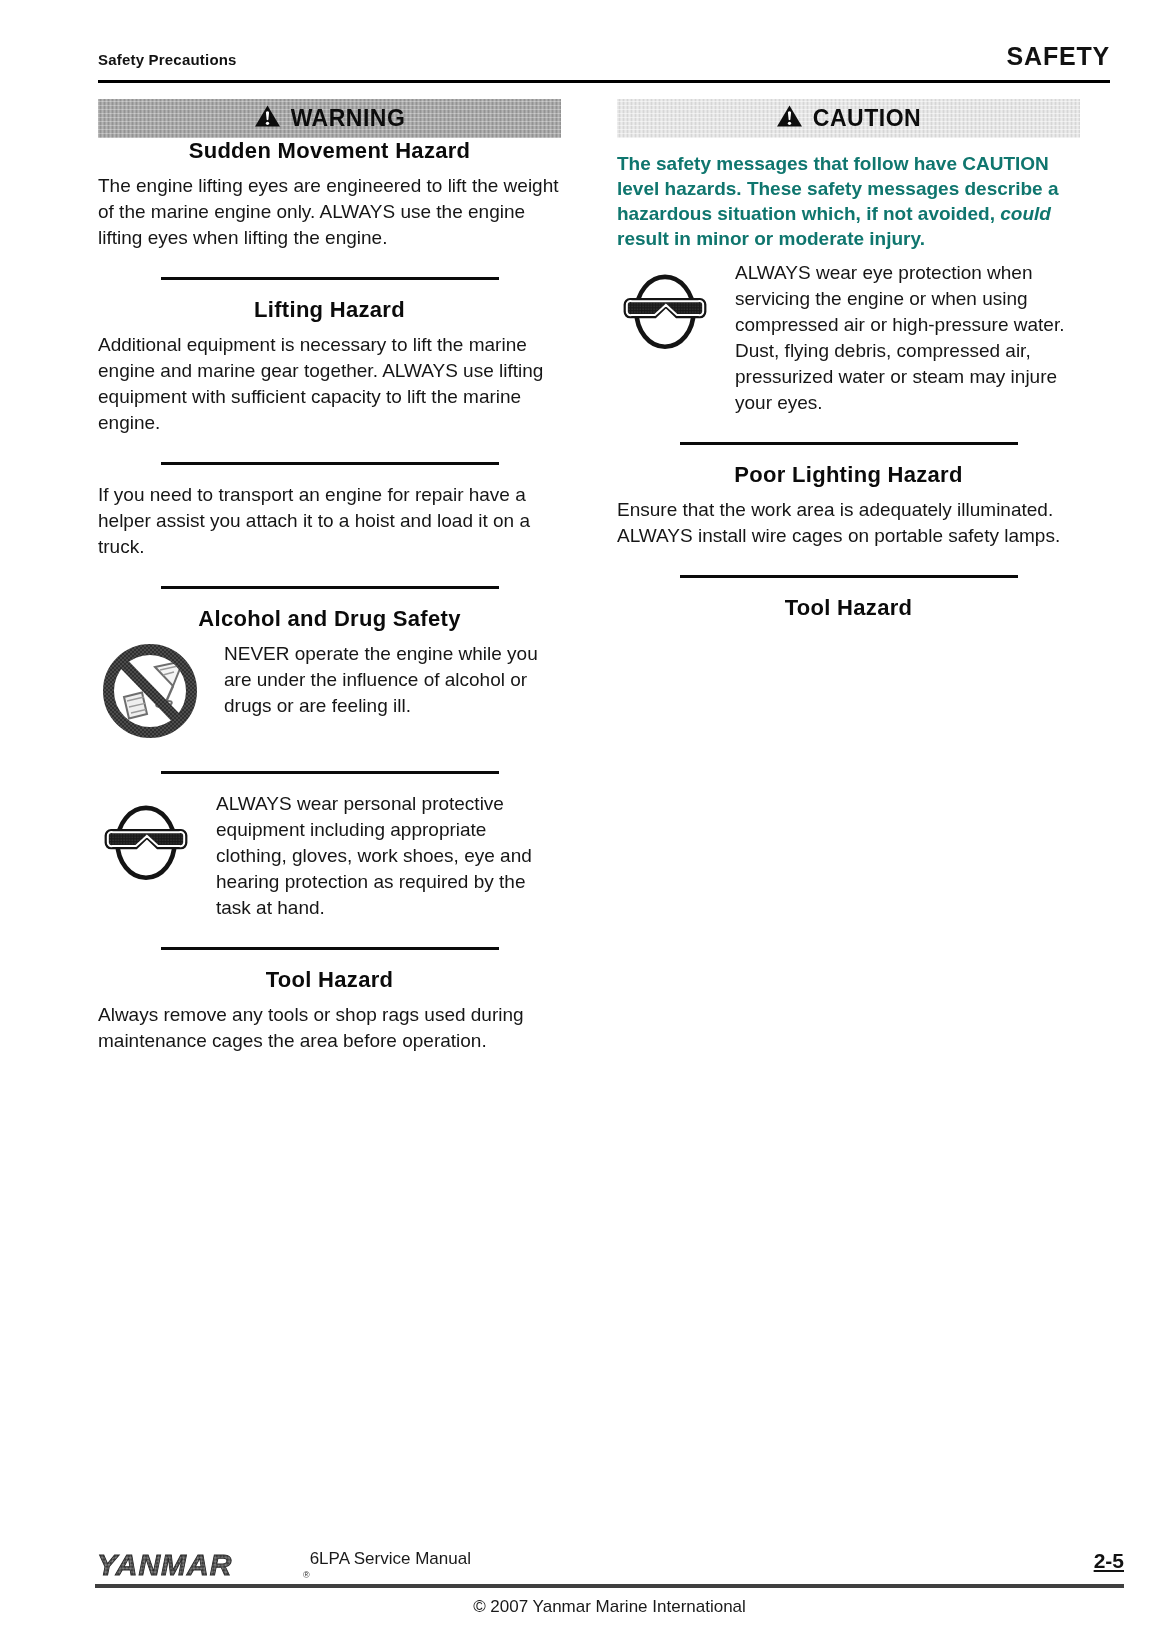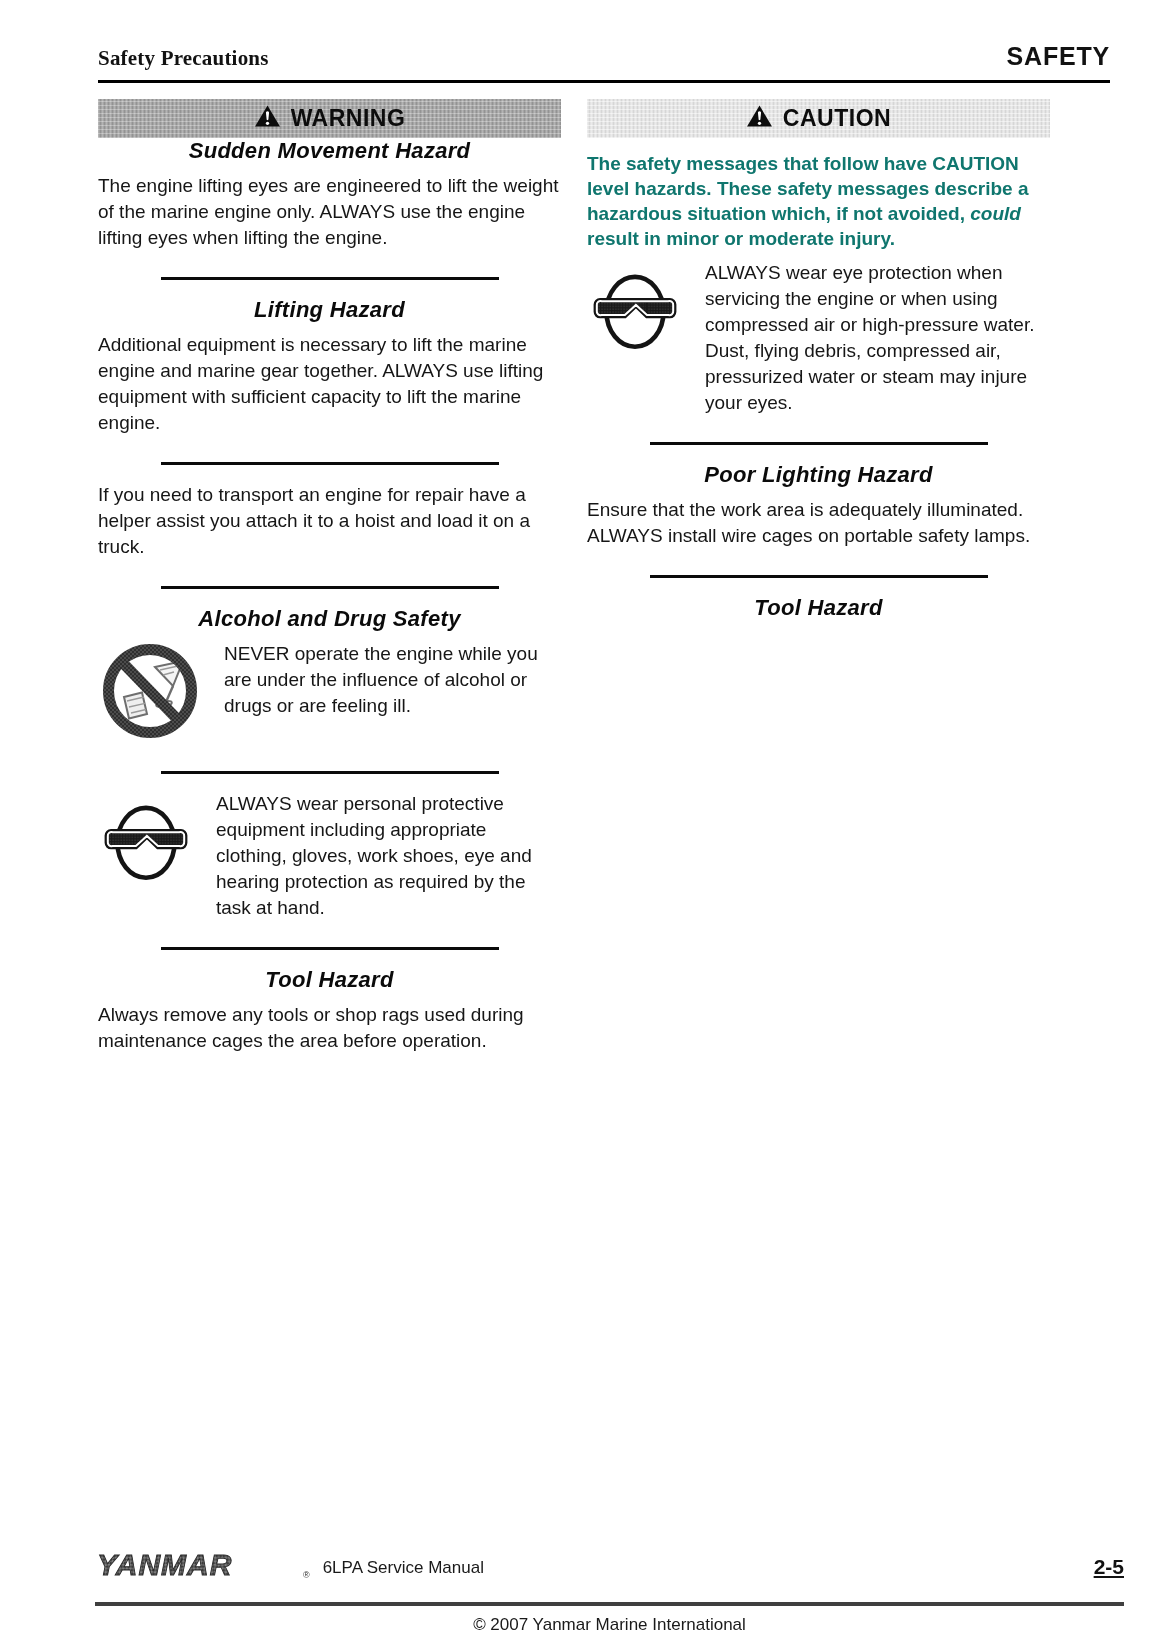--- a/index.html
+++ b/index.html
@@ -9,26 +9,26 @@
     position: relative;
     font-family: "Liberation Sans", sans-serif;
     color: #121212;
     overflow: hidden;
   }
   .page { position: absolute; inset: 0; background: #fff; }
 
   
   .hdr { position: absolute; top: 42px; left: 98px; right: 47px; }
   .hdr-row { display: flex; justify-content: space-between; align-items: baseline; }
-  .hdr-left { font-size: 21px; font-weight: 700; letter-spacing: .2px; font-family: Liberation Serif, serif; }
+  .hdr-left { font-size: 15px; font-weight: 700; letter-spacing: .2px; }
   .hdr-right { font-size: 25px; font-weight: 700; letter-spacing: .8px; }
   .hdr-rule { border-top: 3px solid #000; margin-top: 9px; }
 
   
-  .cols { position: absolute; top: 99px; left: 98px; display: flex; gap: 26px; }
+  .cols { position: absolute; top: 99px; left: 98px; display: flex; gap: 56px; }
   .col { width: 463px; }
 
   .banner {
     height: 39px; display: flex; align-items: center; justify-content: center;
     gap: 10px; font-size: 23px; font-weight: 700; letter-spacing: .5px;
     color: #0c0c0c;
   }
   .banner.warn {
     background-color: #a4a4a4;
     background-image:
@@ -40,33 +40,33 @@
     background-color: #e3e3e3;
     background-image:
       repeating-linear-gradient(90deg, rgba(255,255,255,.5) 0 1px, transparent 1px 4px),
       repeating-linear-gradient(0deg, rgba(255,255,255,.5) 0 1px, transparent 1px 4px),
       repeating-linear-gradient(90deg, rgba(0,0,0,.06) 2px 3px, transparent 3px 4px);
   }
   .tri { flex: none; display: inline-block; }
 
   h2.sec {
     text-align: center; font-size: 22px; font-weight: 700;
-    letter-spacing: .3px; margin: 0 0 9px; color: #0b0b0b; font-style: italic;
+    letter-spacing: .3px; margin: 0 0 9px; color: #0b0b0b;
   }
   p.body { font-size: 19px; line-height: 26px; color: #161616; }
   p.body.bold { font-weight: 700; line-height: 25px; color: #0f766e; }
   .divider { width: 338px; border-top: 3px solid #0a0a0a; margin: 26px auto 17px; }
   .mt-banner { margin-top: 13px; }
   .iconrow { display: flex; align-items: flex-start; gap: 24px; margin-top: 2px; }
   .iconrow .pict { flex: none; margin-left: 2px; }
   .iconrow p.body { flex: 1; }
 
   
   .ftr { position: absolute; left: 95px; right: 33px; top: 1549px; }
-  .ftr-top { display: flex; align-items: flex-end; gap: 13px; padding-bottom: 21px; }
+  .ftr-top { display: flex; align-items: flex-start; gap: 0; padding-bottom: 3px; }
   .logo-wrap { display: flex; align-items: flex-end; }
   .reg { font-size: 9px; align-self: flex-end; margin: 0 0 1px -4px; color: #333; }
   .manual-title { font-size: 17px; color: #1a1a1a; padding-bottom: 3px; }
   .page-num { margin-left: auto; font-size: 21px; font-weight: 700; padding-bottom: 2px; text-decoration: underline; }
   .ftr-rule { border-top: 4px solid #3f3f3f; }
   .copyright { text-align: center; font-size: 17px; margin-top: 9px; color: #1a1a1a; }
 </style>
 </head>
 <body>
 

